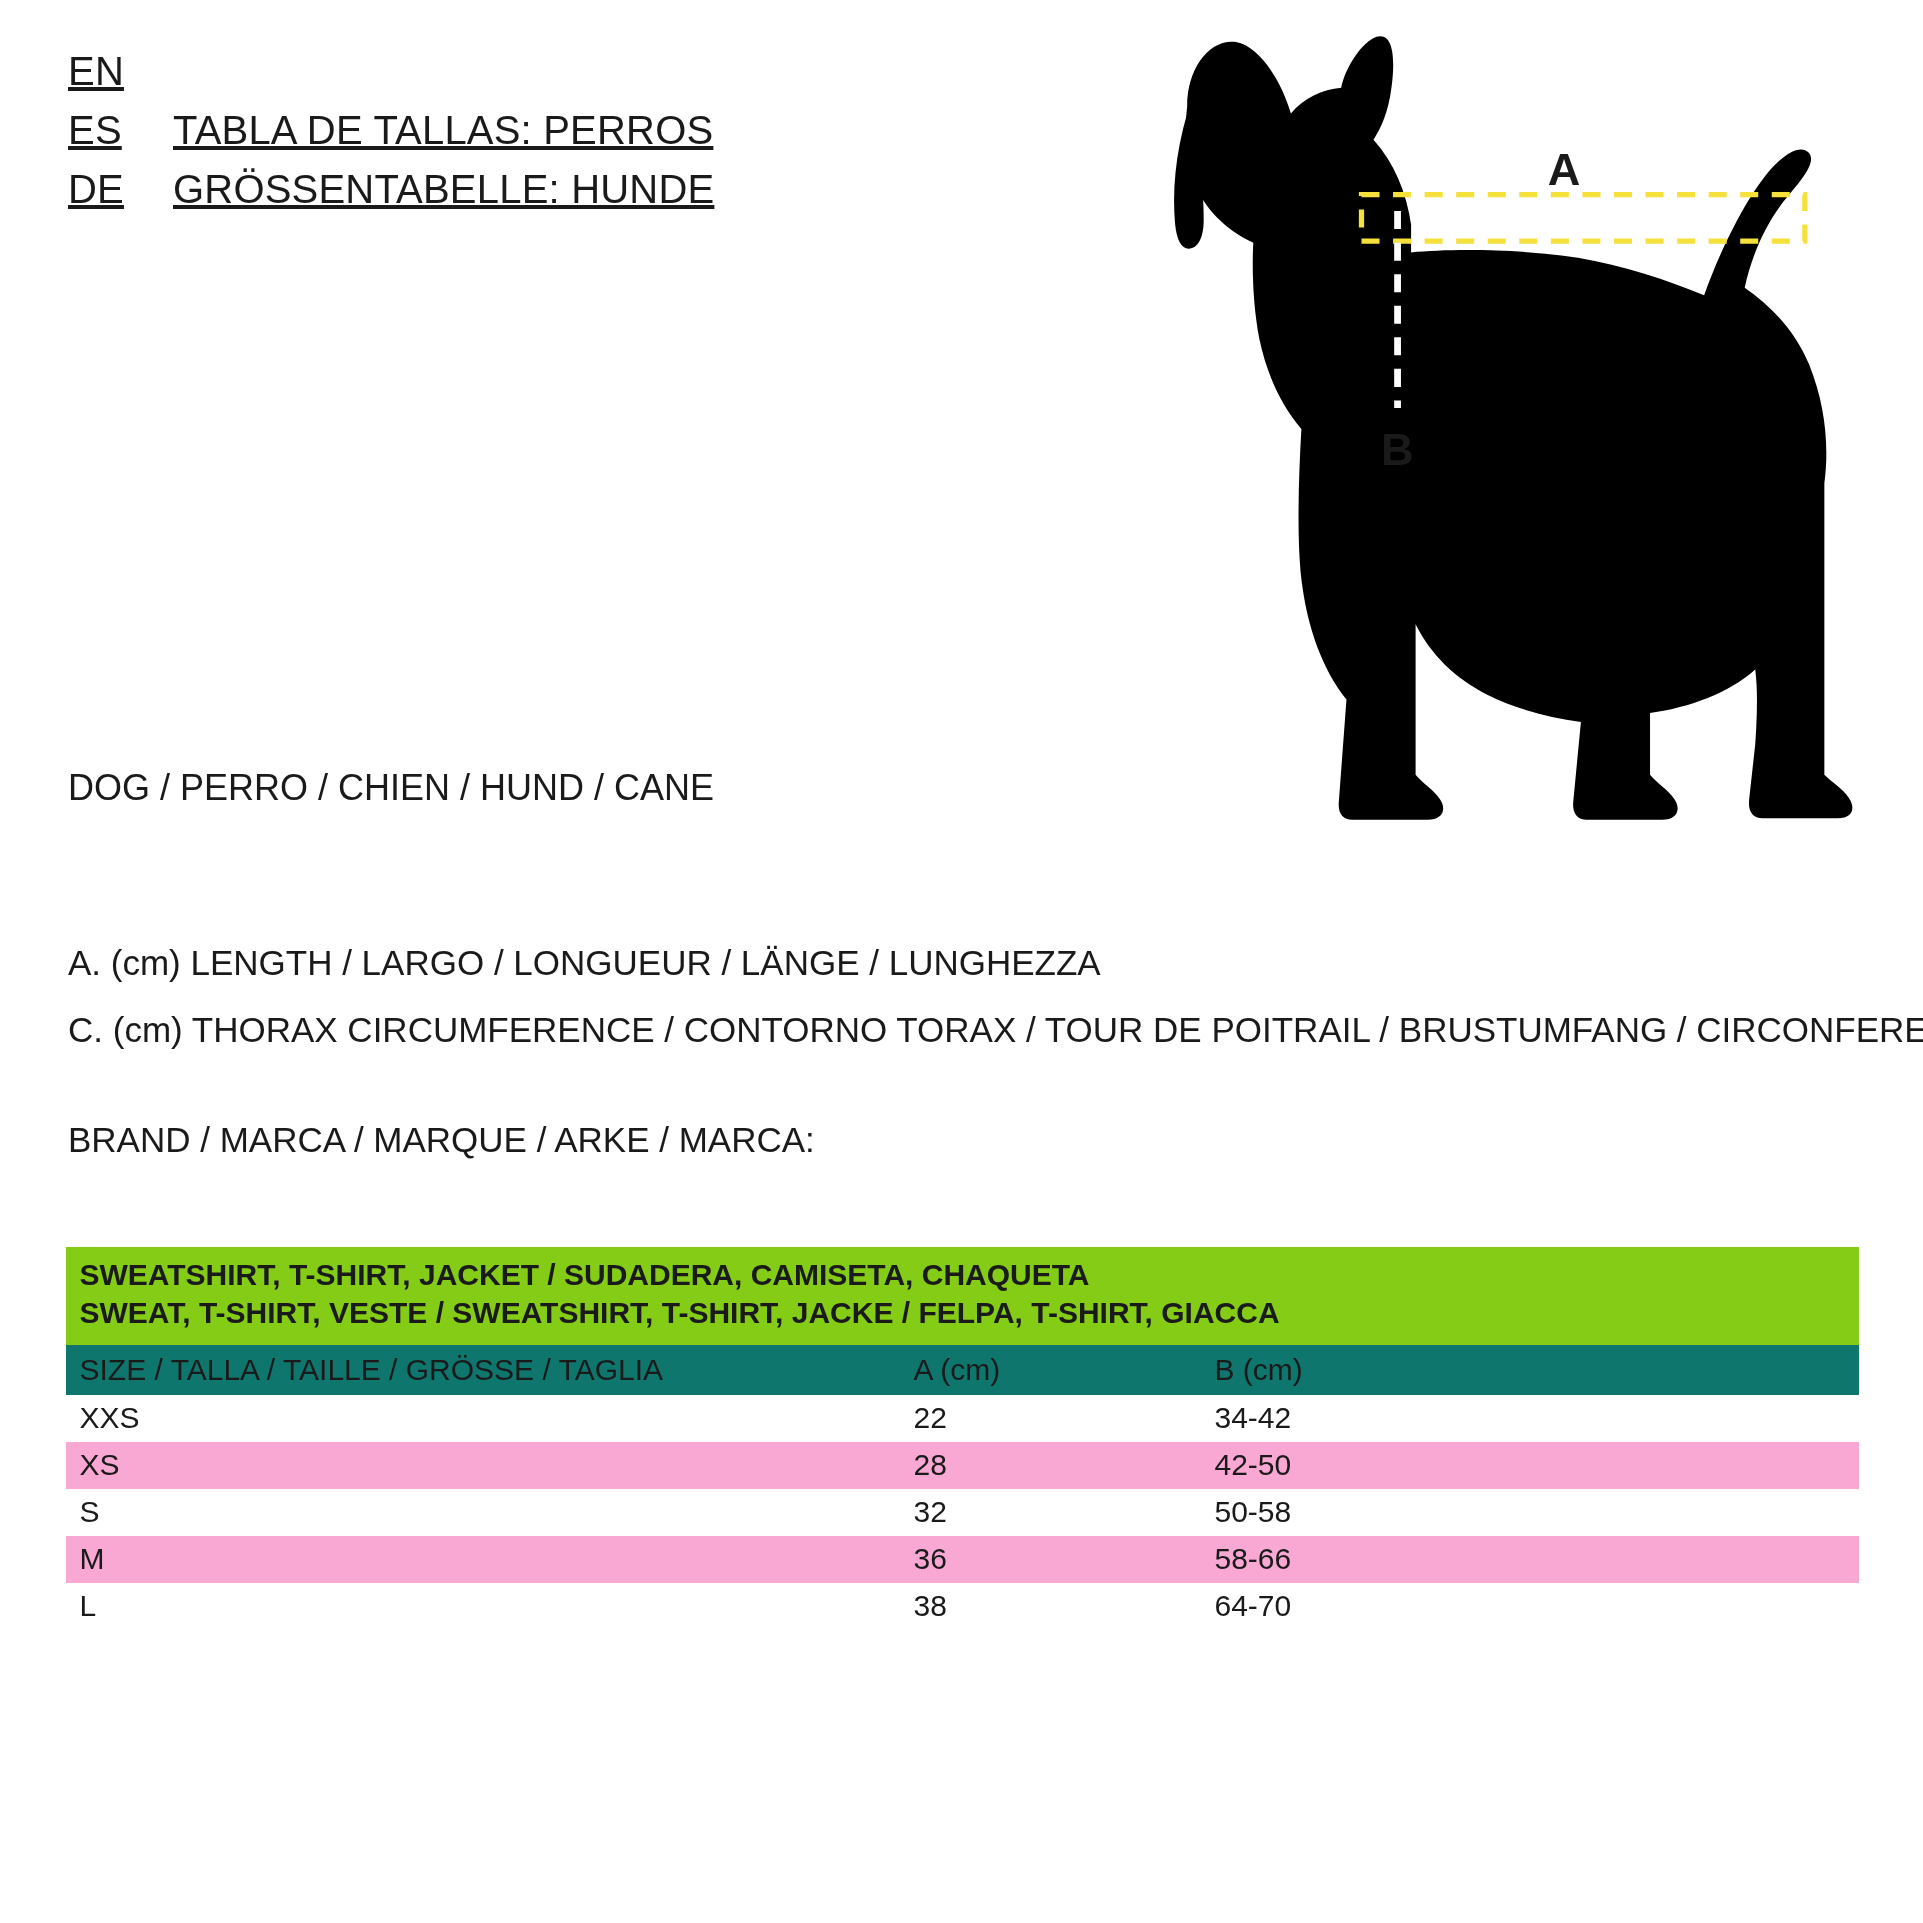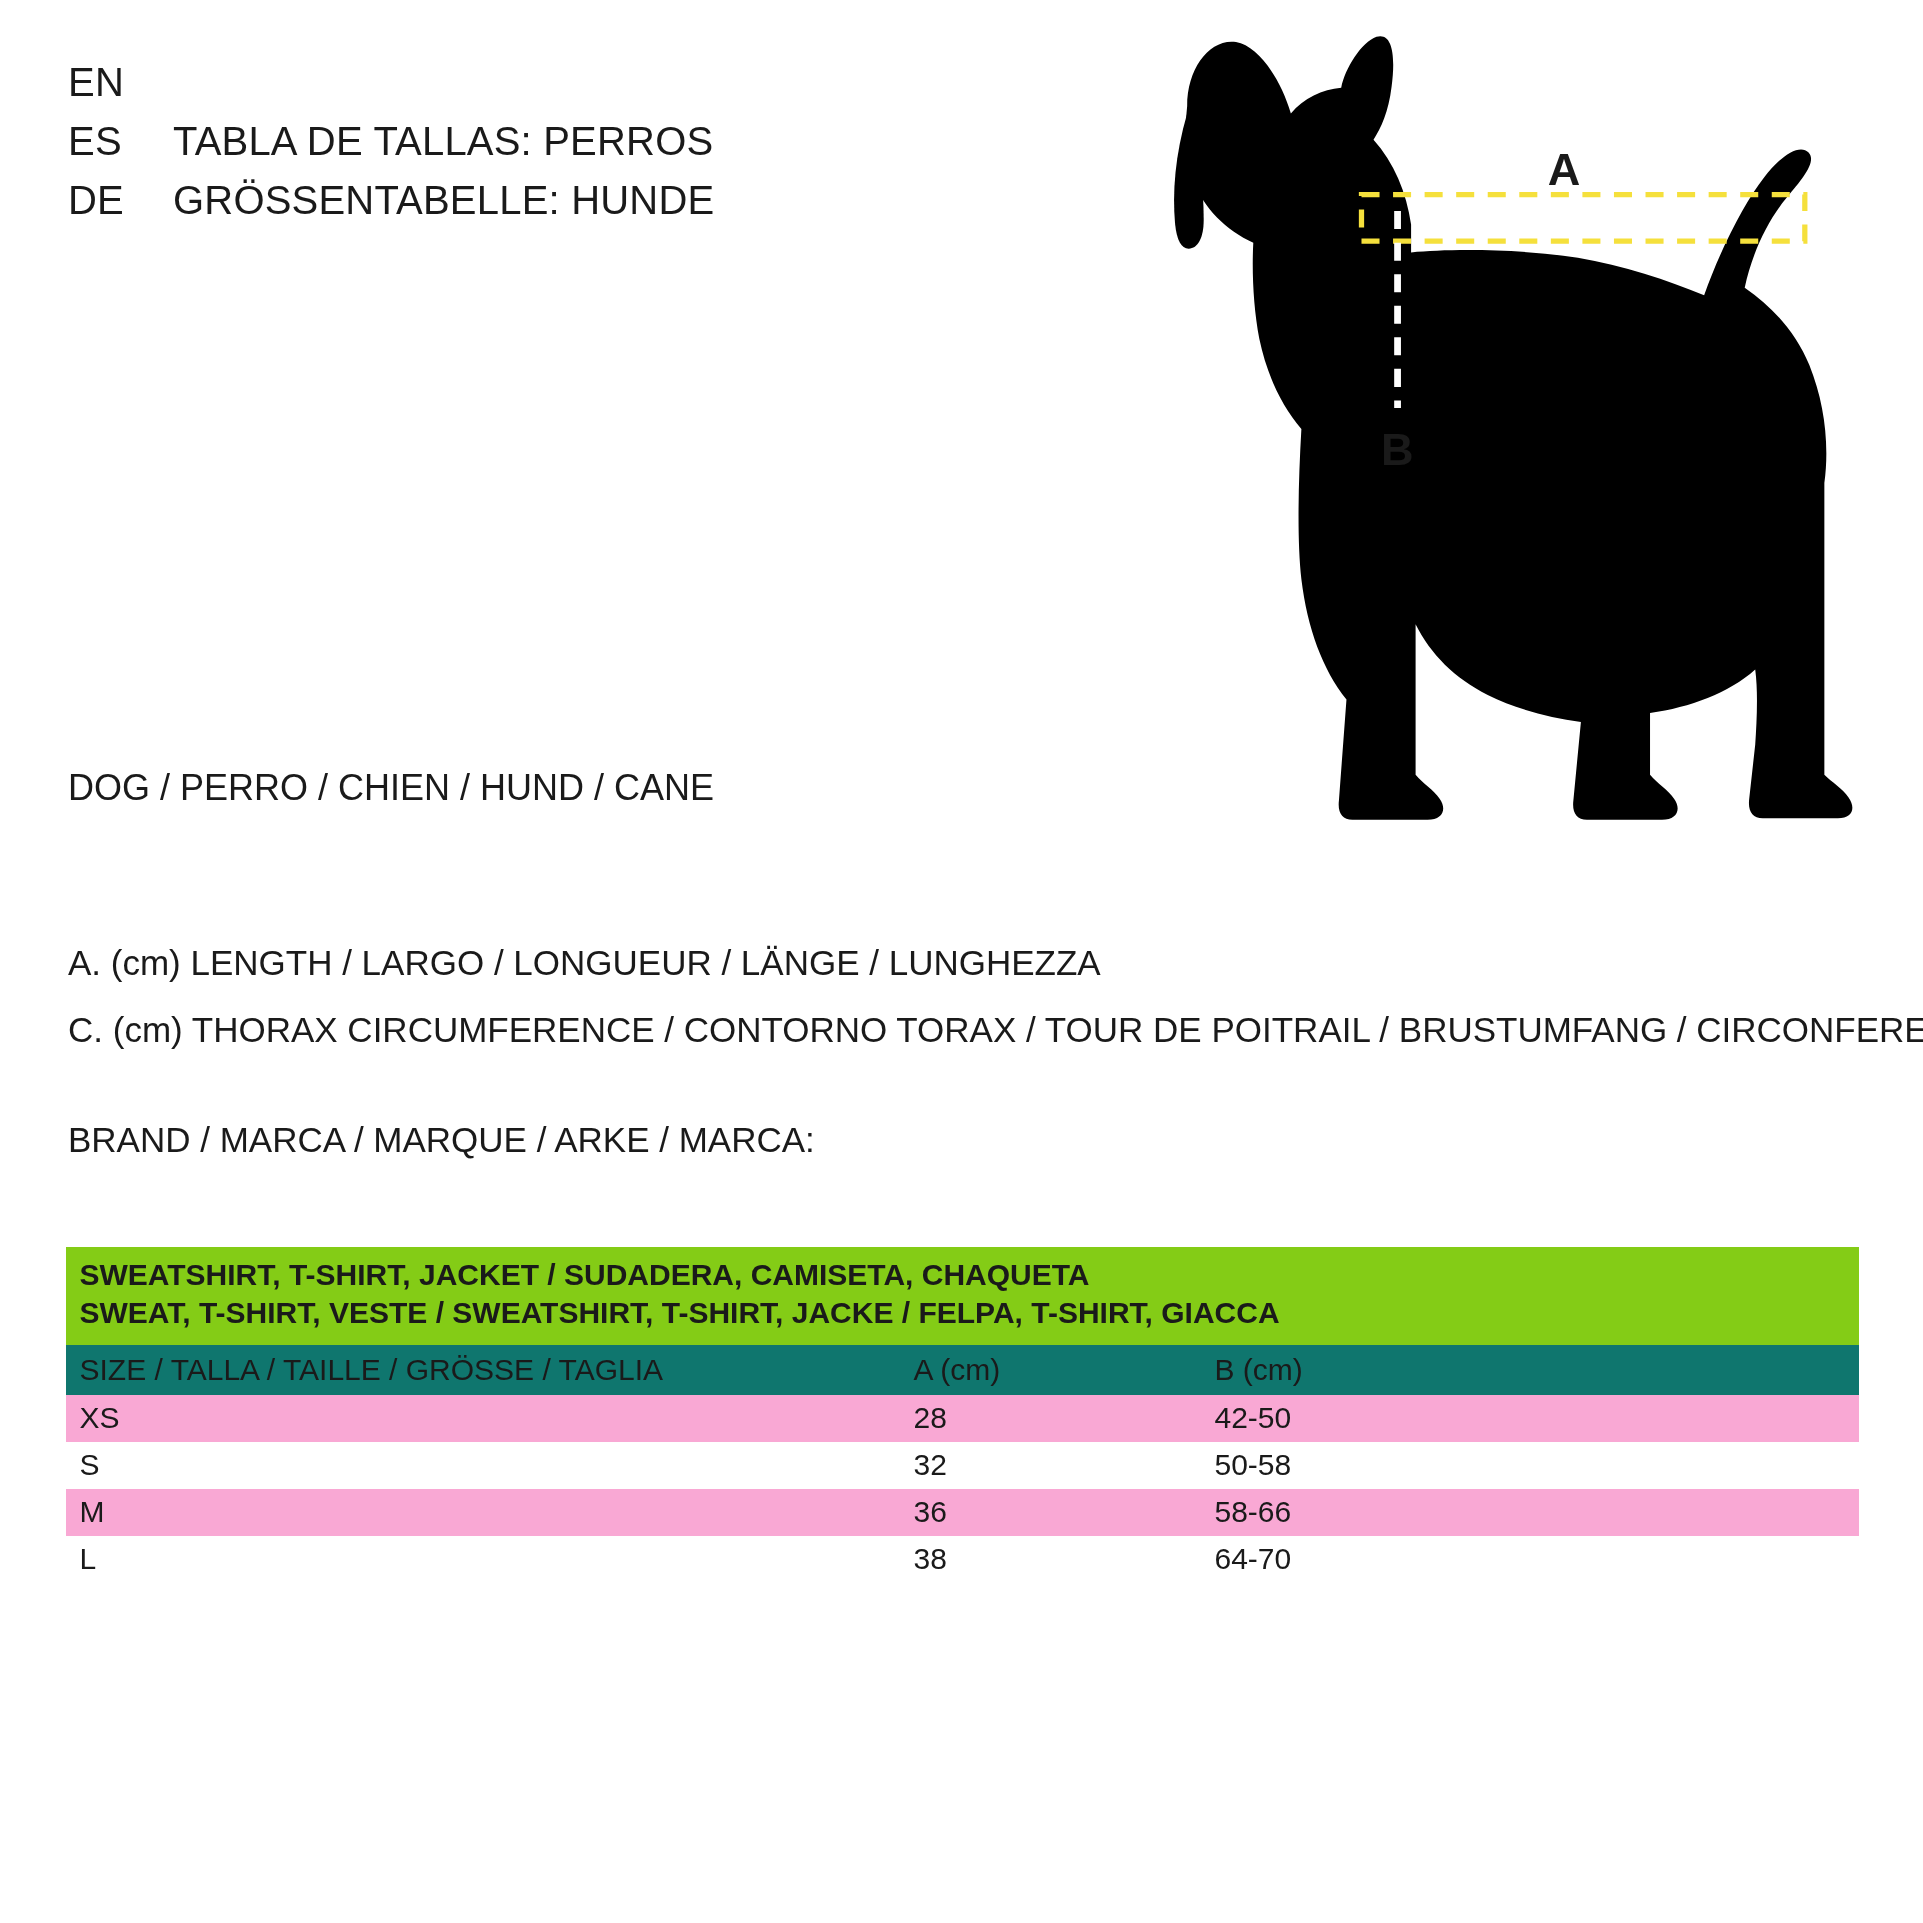--- a/index.html
+++ b/index.html
@@ -19,21 +19,22 @@
   .page {
     position: relative;
     width: 1924px;
     height: 1924px;
   }
 
   
   .lang-block {
     position: absolute;
     left: 68px;
-    top: 60px;
+    top: 49px;
+    text-decoration: underline;
   }
   .lang-row {
     display: flex;
     align-items: baseline;
     height: 59px;
     font-size: 40px;
     letter-spacing: 0.2px;
   }
   .lang-code {
     width: 105px;
@@ -232,20 +233,25 @@
           <td class="title-cell" colspan="3">
             <div>SWEATSHIRT, T-SHIRT, JACKET / SUDADERA, CAMISETA, CHAQUETA</div>
             <div>SWEAT, T-SHIRT, VESTE / SWEATSHIRT, T-SHIRT, JACKE / FELPA, T-SHIRT, GIACCA</div>
           </td>
         </tr>
         <tr class="head-row">
           <td>SIZE / TALLA / TAILLE / GRÖSSE / TAGLIA</td>
           <td class="num" style="padding-left: 0px;">A (cm)</td>
           <td class="num" style="padding-left: 0px;">B (cm)</td>
         </tr>
+        <tr class="data-row">
+          <td>XXS</td>
+          <td class="num" style="padding-left: 0px;">22</td>
+          <td class="num" style="padding-left: 0px;">34-42</td>
+        </tr>
         <tr class="data-row alt">
           <td>XS</td>
           <td class="num" style="padding-left: 0px;">28</td>
           <td class="num" style="padding-left: 0px;">42-50</td>
         </tr>
         <tr class="data-row">
           <td>S</td>
           <td class="num" style="padding-left: 0px;">32</td>
           <td class="num" style="padding-left: 0px;">50-58</td>
         </tr>

